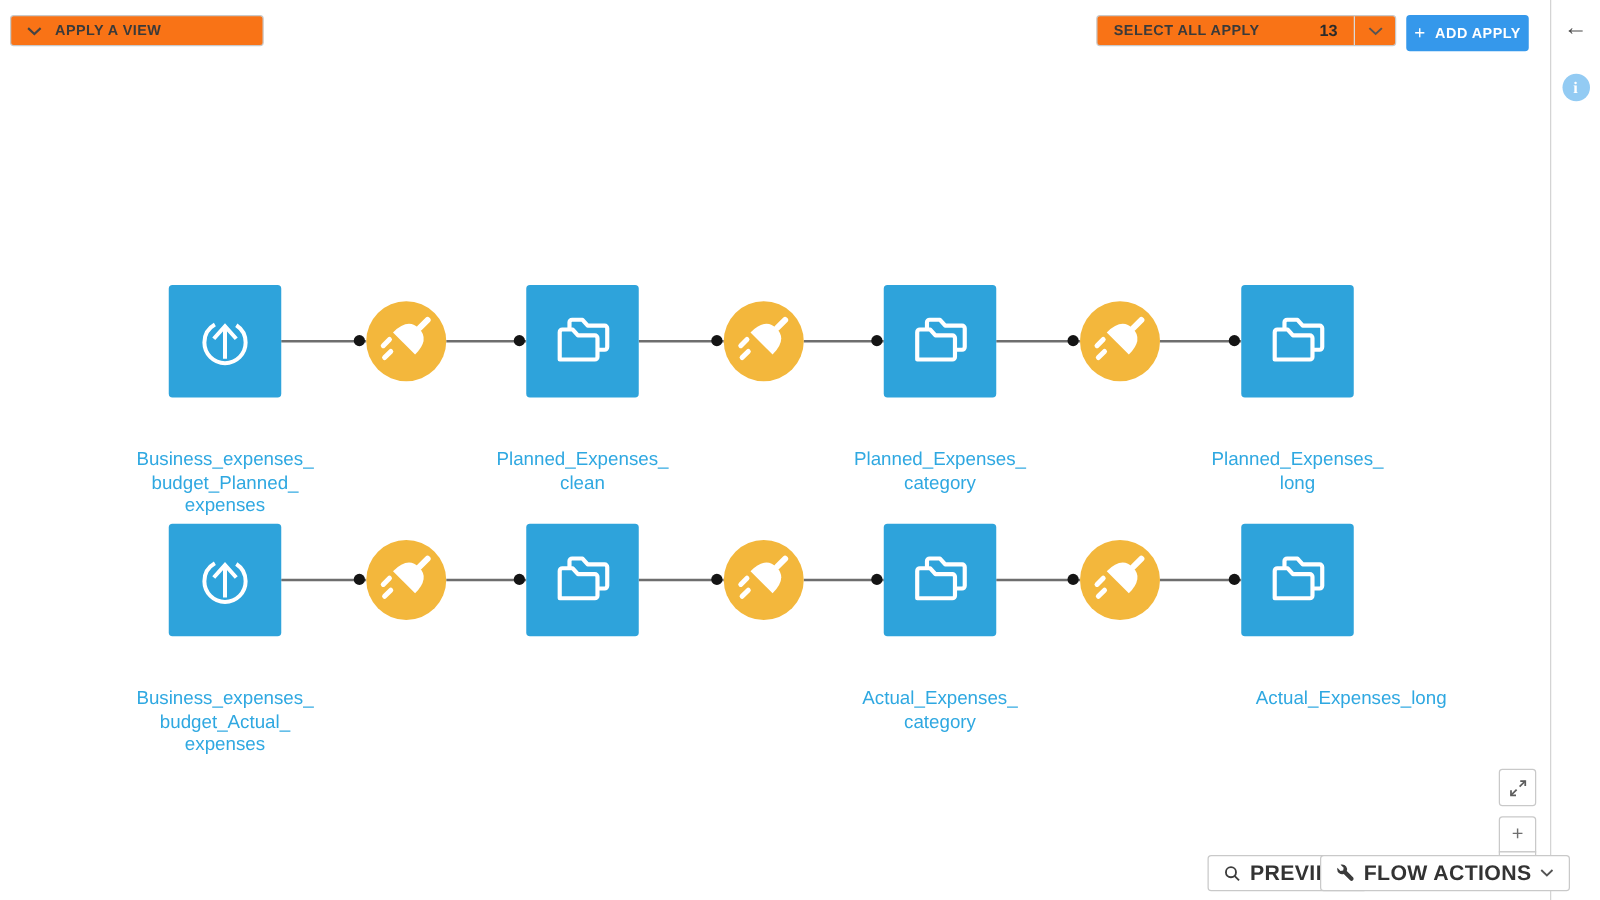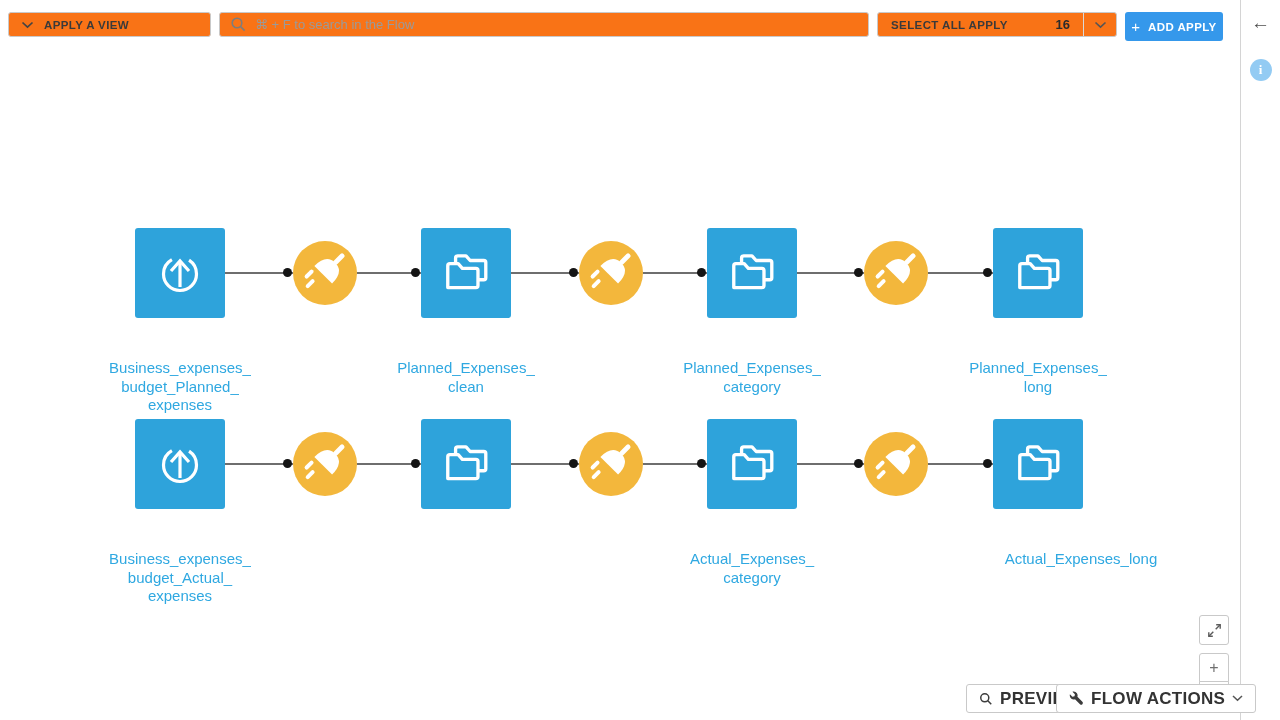--- a/index.html
+++ b/index.html
@@ -102,33 +102,24 @@
 
   <div class="tb-box apply-view">
     <span>
       <svg width="13" height="8" viewBox="0 0 13 8">
           <polyline points="1.5,1.5 6.5,6.2 11.5,1.5" fill="none" stroke="#444" stroke-width="1.7"></polyline>
         </svg>
     </span>
     <span class="tb-label">APPLY A VIEW</span>
   </div>
 
-  <div class="tb-box search-wrap">
-    <span>
-      <svg width="17" height="17" viewBox="0 0 17 17">
-          <circle cx="7" cy="7" r="4.8" fill="none" stroke="#7d7d7d" stroke-width="1.6"></circle>
-          <line x1="10.6" y1="10.6" x2="14.6" y2="14.6" stroke="#7d7d7d" stroke-width="1.6"></line>
-        </svg>
-    </span>
-    <input type="text" placeholder="⌘ + F to search in the Flow" style="">
-  </div>
 
   <div class="tb-box select-all">
     <span class="tb-label sa-label">SELECT ALL APPLY</span>
-    <span class="sa-count">16</span>
+    <span class="sa-count">13</span>
     <span class="sa-divider"></span>
     <span class="sa-caret">
       <svg width="13" height="8" viewBox="0 0 13 8">
           <polyline points="1.5,1.5 6.5,6.2 11.5,1.5" fill="none" stroke="#555" stroke-width="1.6"></polyline>
         </svg>
     </span>
   </div>
 
   <button class="add-item">
     <span class="plus">+</span>

